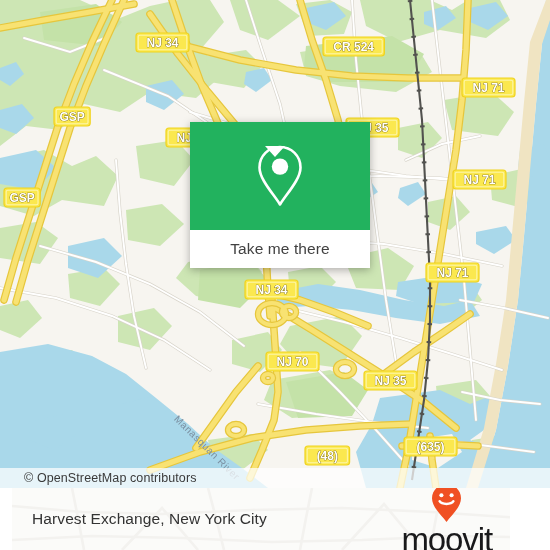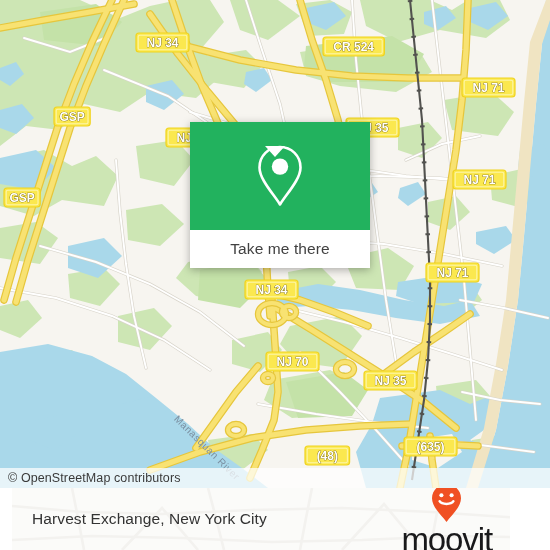--- a/index.html
+++ b/index.html
@@ -41,21 +41,21 @@
     width: 550px;
     height: 20px;
     background: rgba(255,255,255,0.72);
     display: flex;
     align-items: center;
     z-index: 40;
   }
   #attribution .attr-text {
     font-size: 12.5px;
     color: #3a3a3a;
-    padding-left: 8px;
+    padding-left: 24px;
     letter-spacing: .1px;
     white-space: nowrap;
   }
 
   
   #popup {
     position: absolute;
     left: 190px;
     top: 122px;
     width: 180px;

